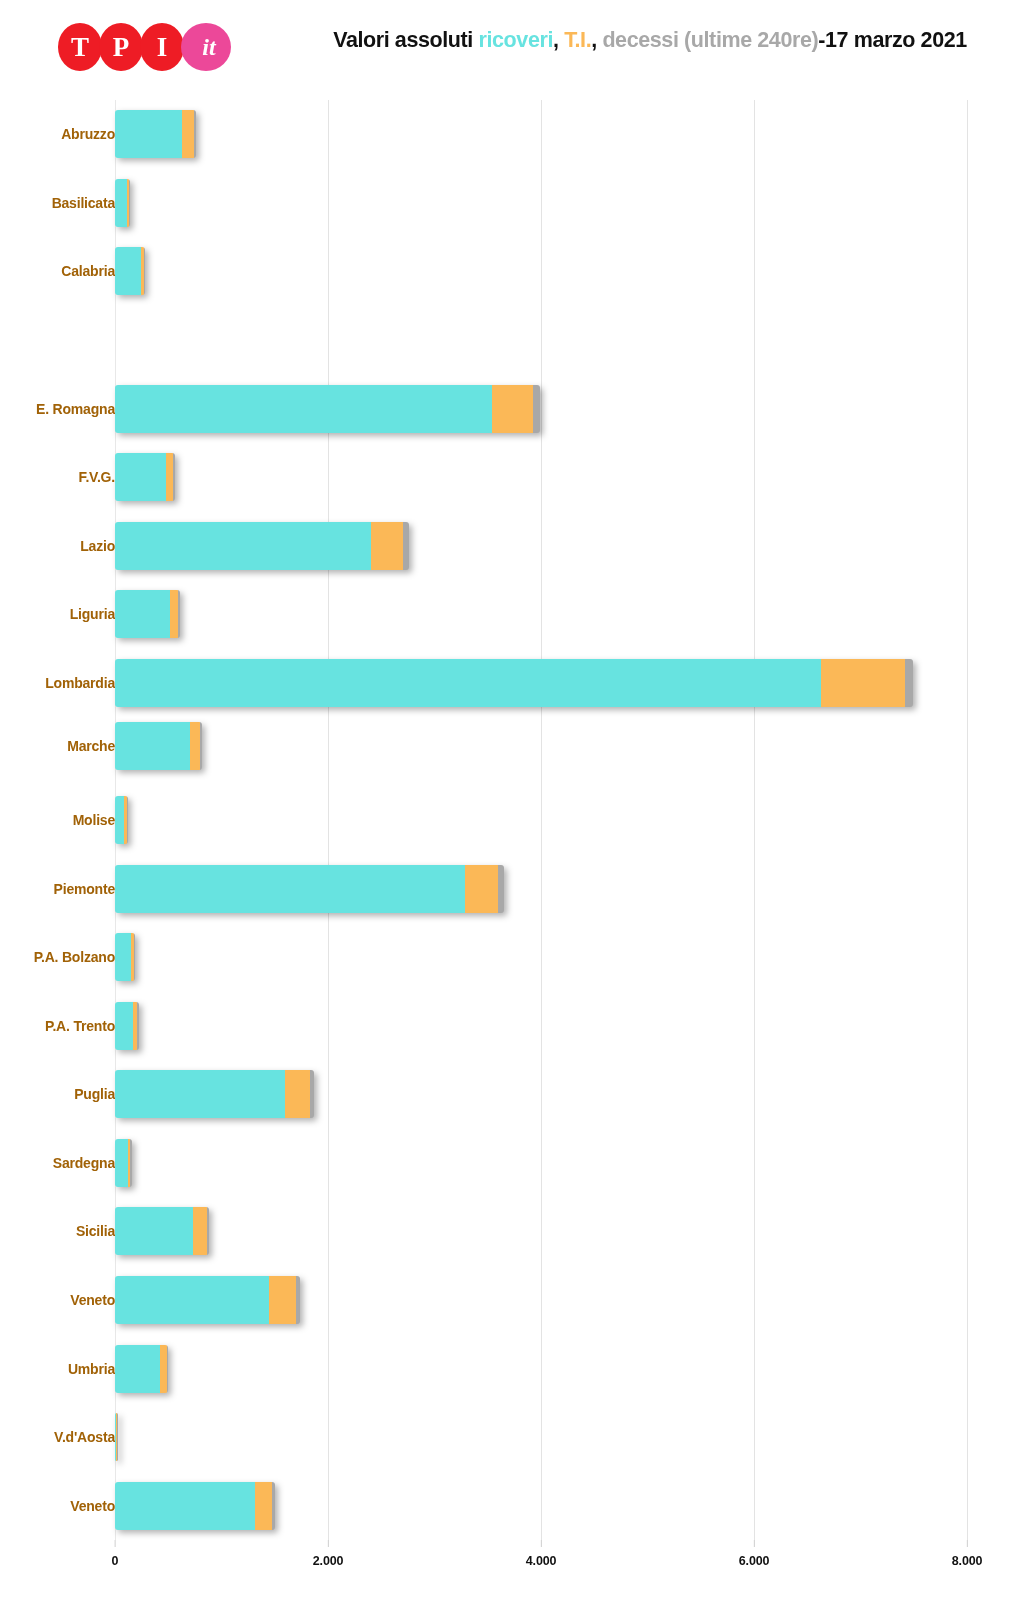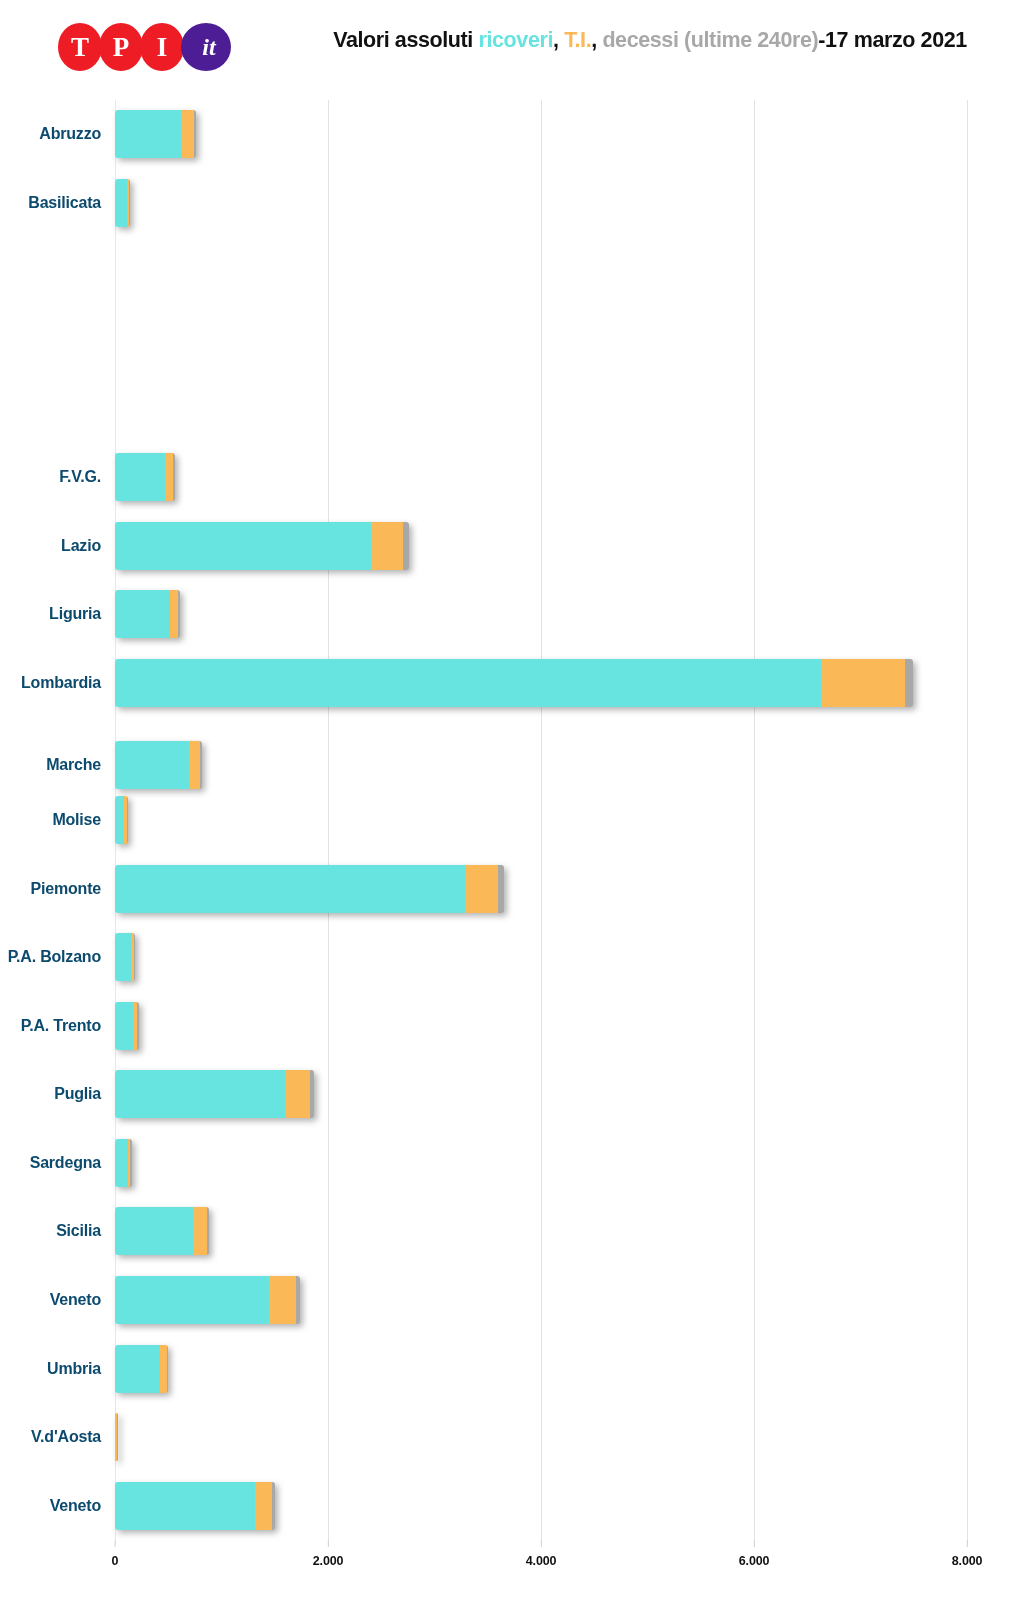--- a/index.html
+++ b/index.html
@@ -32,21 +32,21 @@
   .logo-disc {
     width: 44px; height: 48px;
     border-radius: 50%;
     display: flex;
     align-items: center;
     justify-content: center;
     margin-right: -3px;
     position: relative;
   }
   .logo-disc.red { background: #ee1c25; }
-  .logo-disc.black { background: #4c1d95; width: 50px; text-align: center; }
+  .logo-disc.black { background: #ec4899; width: 50px; text-align: center; }
   .logo-disc span {
     color: #ffffff;
     font-family: "Liberation Serif", serif;
     font-weight: bold;
     font-size: 27px;
     line-height: 1;
     letter-spacing: 0px;
   }
   .logo-disc.black span {
     font-style: italic;
@@ -106,26 +106,25 @@
     border-radius: 3px;
     overflow: hidden;
   }
   .seg-ric { background: #67e3e0; height: 100%; }
   .seg-ti  { background: #fbb857; height: 100%; }
   .seg-dec { background: #a8a8a8; height: 100%; }
 
   .cat-label {
     position: absolute;
     right: 100%;
-    margin-right: 14px;
     top: 50%;
     transform: translateY(-50%);
-    font-size: 16px;
+    font-size: 14px;
     font-weight: bold;
-    color: #0c4a6e;
+    color: #a16207;
     white-space: nowrap;
     text-align: right;
     font-family: "Liberation Sans", sans-serif;
     letter-spacing: -0.2px;
   }
 
   
   #xaxis {
     position: absolute;
     left: 115px;
@@ -195,20 +194,36 @@
           </div>
         </div>
         <div class="row" style="top: 78.8571px; height: 48px;">
           <div class="cat-label">Basilicata</div>
           <div class="bar-wrap" style="width: 15.123px;">
             <div class="seg-ric" style="width: 12.78px; background: rgb(103, 227, 224);"></div>
             <div class="seg-ti" style="width: 1.917px; background: rgb(251, 184, 87);"></div>
             <div class="seg-dec" style="width: 1.2px; background: rgb(168, 168, 168);"></div>
           </div>
         </div>
+        <div class="row" style="top: 147.429px; height: 48px;">
+          <div class="cat-label">Calabria</div>
+          <div class="bar-wrap" style="width: 30.1395px;">
+            <div class="seg-ric" style="width: 26.625px; background: rgb(103, 227, 224);"></div>
+            <div class="seg-ti" style="width: 2.6625px; background: rgb(251, 184, 87);"></div>
+            <div class="seg-dec" style="width: 1.2px; background: rgb(168, 168, 168);"></div>
+          </div>
+        </div>
+        <div class="row" style="top: 284.571px; height: 48px;">
+          <div class="cat-label">E. Romagna</div>
+          <div class="bar-wrap" style="width: 424.935px;">
+            <div class="seg-ric" style="width: 377.01px; background: rgb(103, 227, 224);"></div>
+            <div class="seg-ti" style="width: 41.0025px; background: rgb(251, 184, 87);"></div>
+            <div class="seg-dec" style="width: 6.9225px; background: rgb(168, 168, 168);"></div>
+          </div>
+        </div>
         <div class="row" style="top: 353.143px; height: 48px;">
           <div class="cat-label">F.V.G.</div>
           <div class="bar-wrap" style="width: 59.64px;">
             <div class="seg-ric" style="width: 51.12px; background: rgb(103, 227, 224);"></div>
             <div class="seg-ti" style="width: 6.9225px; background: rgb(251, 184, 87);"></div>
             <div class="seg-dec" style="width: 1.5975px; background: rgb(168, 168, 168);"></div>
           </div>
         </div>
         <div class="row" style="top: 421.714px; height: 48px;">
           <div class="cat-label">Lazio</div>
@@ -227,21 +242,21 @@
           </div>
         </div>
         <div class="row" style="top: 558.857px; height: 48px;">
           <div class="cat-label">Lombardia</div>
           <div class="bar-wrap" style="width: 797.685px;">
             <div class="seg-ric" style="width: 706.095px; background: rgb(103, 227, 224);"></div>
             <div class="seg-ti" style="width: 84.135px; background: rgb(251, 184, 87);"></div>
             <div class="seg-dec" style="width: 7.455px; background: rgb(168, 168, 168);"></div>
           </div>
         </div>
-        <div class="row" style="top: 641px; height: 48px; padding-left: 8px;">
+        <div class="row" style="top: 622px; height: 48px; padding-left: 8px;">
           <div class="cat-label">Marche</div>
           <div class="bar-wrap" style="width: 87.33px;">
             <div class="seg-ric" style="width: 74.55px; background: rgb(103, 227, 224);"></div>
             <div class="seg-ti" style="width: 10.65px; background: rgb(251, 184, 87);"></div>
             <div class="seg-dec" style="width: 2.13px; background: rgb(168, 168, 168);"></div>
           </div>
         </div>
         <div class="row" style="top: 696px; height: 48px;">
           <div class="cat-label">Molise</div>
           <div class="bar-wrap" style="width: 13.0995px;">

